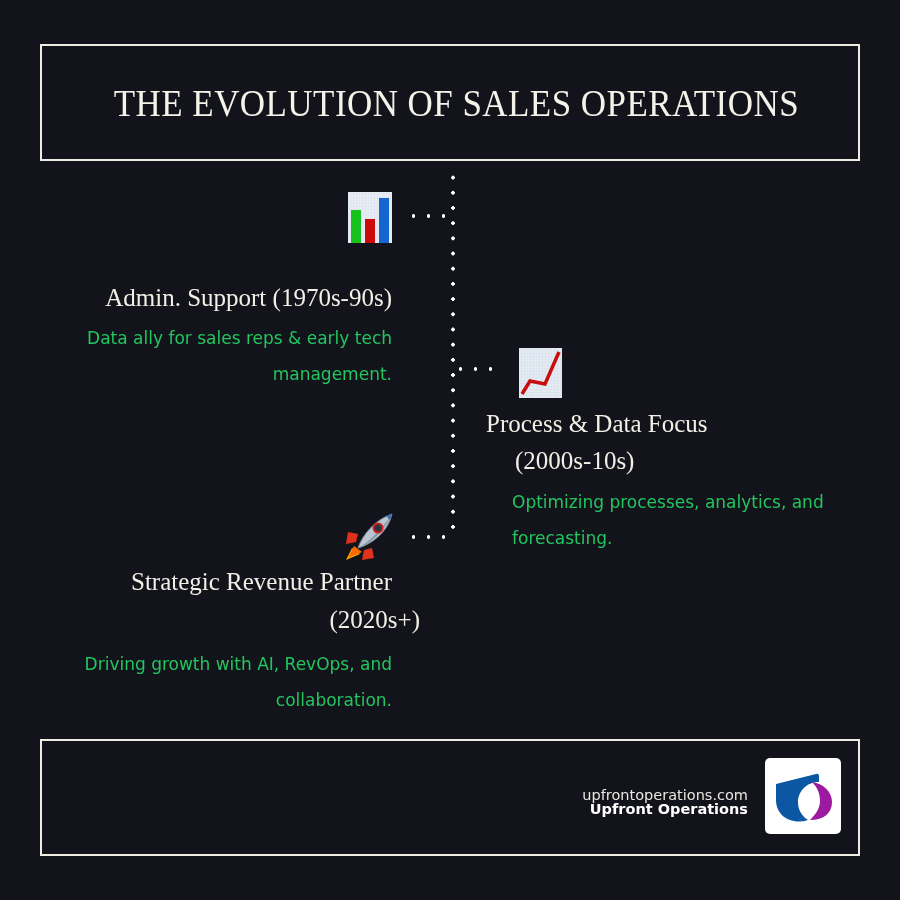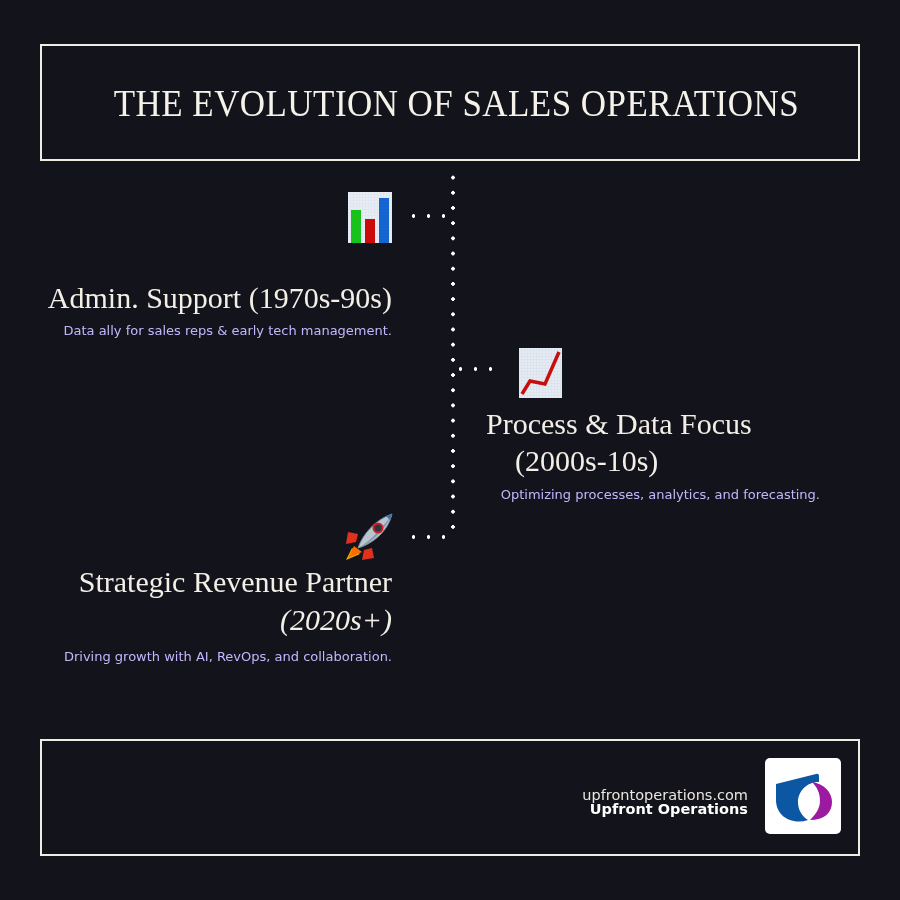--- a/index.html
+++ b/index.html
@@ -34,26 +34,26 @@
       background-size: 15px 4px;
       background-repeat: repeat-x;
     }
 
     .icon { position: absolute; }
     .icon svg { display: block; }
 
     .heading {
       position: absolute;
       font-family: "Liberation Serif", serif;
-      font-size: 30px; line-height: 37px; color: #f3efe6;
+      font-size: 25px; line-height: 37px; color: #f3efe6;
     }
     .desc {
       position: absolute;
       font-family: "DejaVu Sans", sans-serif;
-      font-size: 13px; line-height: 22px; color: #c4b5fd;
+      font-size: 17px; line-height: 36px; color: #22c55e;
     }
     .right { text-align: right; }
     .left { text-align: left; }
 
     .footer-box {
       position: absolute; left: 40px; top: 739px; width: 820px; height: 117px;
       border: 2px solid #efece4;
     }
     .footer-url {
       position: absolute; right: 110px; top: 30px;
@@ -108,21 +108,21 @@
         <rect width="3" height="3" fill="#e5ebf3"></rect>
         <path d="M3 0 V3 M0 3 H3" stroke="#c9d4e4" stroke-width="0.5"></path>
       </pattern>
     </defs>
     <rect x="0" y="0" width="43" height="50" fill="url(#grid2)"></rect>
     <polyline points="3,46 11,33 26,36 40,4" fill="none" stroke="#c80d0d" stroke-width="3.5" stroke-linejoin="miter"></polyline>
   </svg>
 </div>
 <div class="heading left" style="left:486px; top:405px; width:340px;">Process &amp; Data Focus</div>
 <div class="heading left" style="left:515px; top:442px; width:340px;">(2000s-10s)</div>
-<div class="desc left" style="left:490px; top:484px; width:330px;text-align:right;">Optimizing processes, analytics, and forecasting.</div>
+<div class="desc left" style="left:512px; top:484px; width:330px;">Optimizing processes, analytics, and forecasting.</div>
 
 <div class="hdots" style="left:406px; top:535px; width:46px;"></div>
 
 <div class="icon" style="left:344px; top:510px;">
   <svg width="52" height="52" viewBox="0 0 52 52">
 
     <path d="M8 38 L2 50 L16 44 Z" fill="#f5b400"></path>
     <path d="M10 36 L4 48 L18 42 Z" fill="#ff6a00"></path>
 
     <path d="M14 24 L4 22 L2 34 L12 32 Z" fill="#e0301e"></path>
@@ -131,21 +131,21 @@
     <path d="M14 38 C 18 26, 30 10, 48 4 C 44 22, 28 34, 14 38 Z" fill="#b9c6d2" stroke="#7a8896" stroke-width="1"></path>
     <path d="M14 38 C 22 34, 36 22, 48 4 C 42 18, 30 32, 14 38 Z" fill="#8797a6"></path>
 
     <circle cx="34" cy="18" r="5.5" fill="#d11f1f"></circle>
     <circle cx="34" cy="18" r="3.5" fill="#2b3440"></circle>
 
     <path d="M42 6 L48 4 L46 10 Z" fill="#3d6fb0"></path>
   </svg>
 </div>
 <div class="heading right" style="right:508px; top:563px; width:380px;text-align:right;">Strategic Revenue Partner</div>
-<div class="heading right" style="right:508px; top:601px; width:380px;font-style:italic;">(2020s+)</div>
+<div class="heading right" style="right:480px; top:601px; width:380px;">(2020s+)</div>
 <div class="desc right" style="right:508px; top:646px; width:360px;">Driving growth with AI, RevOps, and collaboration.</div>
 
 <div class="footer-box">
   <div class="footer-url">upfrontoperations.com</div>
   <div class="footer-brand">Upfront Operations</div>
   <div class="logo">
     <svg width="62" height="56" viewBox="0 0 62 56">
 
       <path d="M4 16 L44 6 C46 5.5 47 6.5 47 8 L47 14 C34 14 26 24 26 34 C26 42 30 48 36 52 C33 53 30 53.5 27 53.5 C13 53.5 4 44 4 32 Z" fill="#0b57a4"></path>
 

